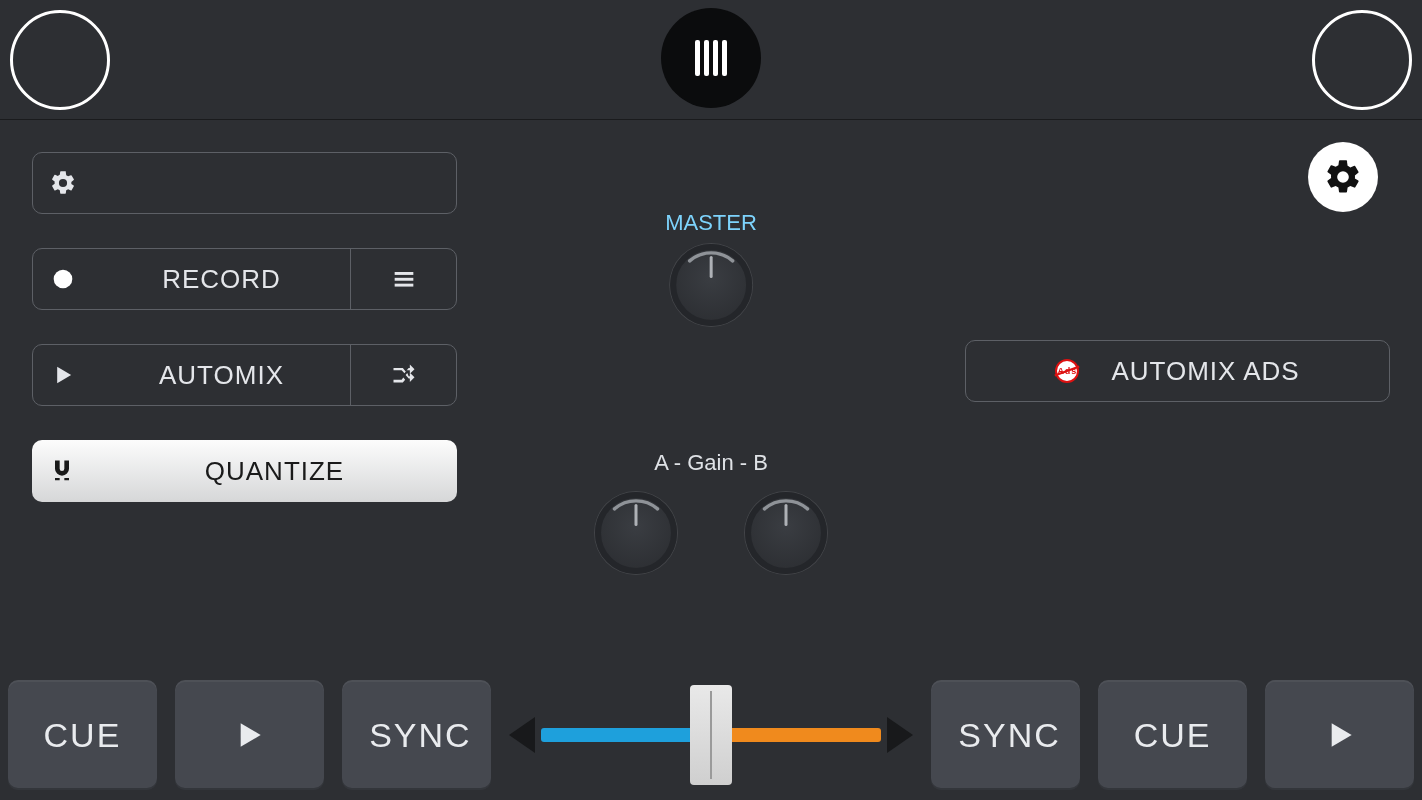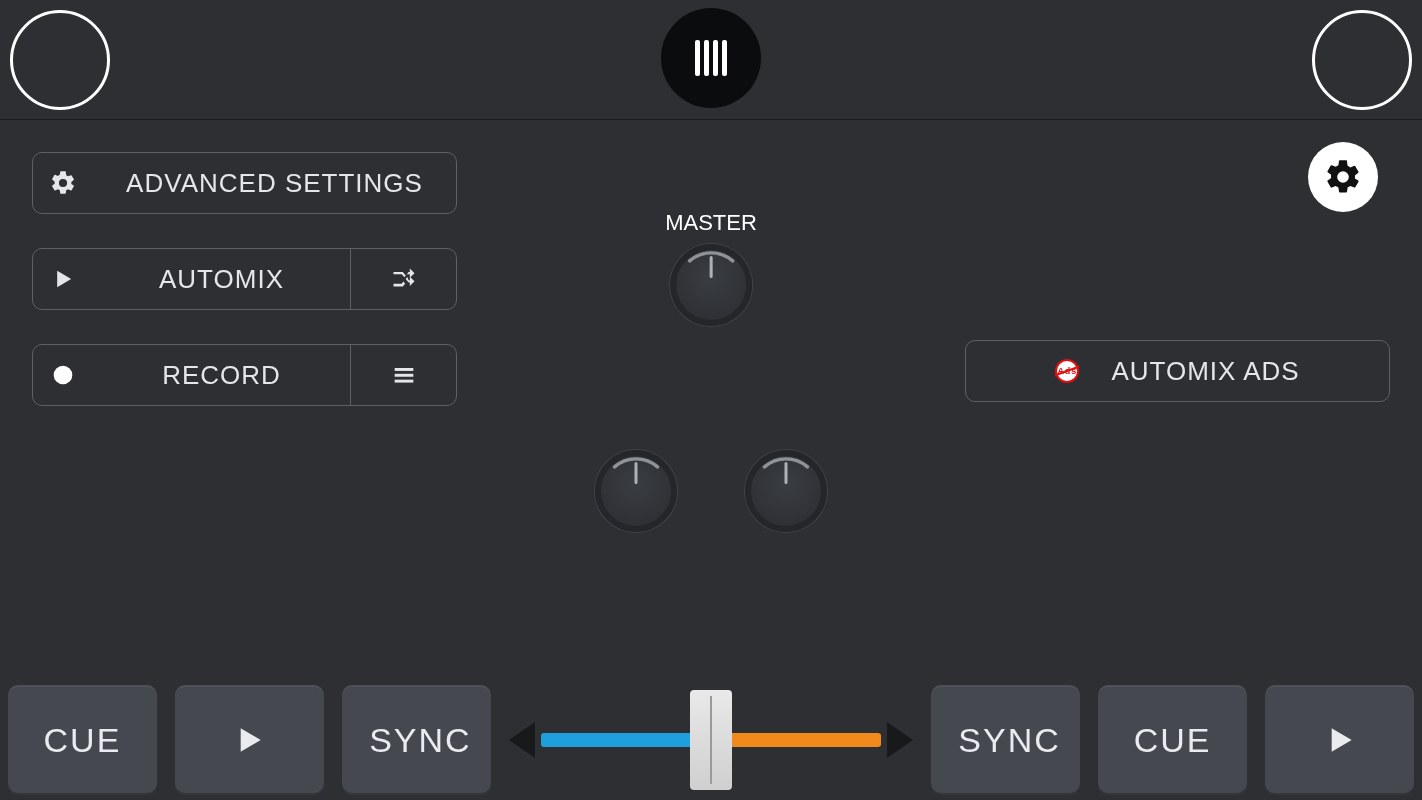--- a/index.html
+++ b/index.html
@@ -124,21 +124,21 @@
 
 .master-block {
   position: absolute;
   left: 50%;
   top: 90px;
   transform: translateX(-50%);
   text-align: center;
 }
 .master-label {
   font-size: 22px;
-  color: #ffffff;
+  color: #7dd3fc;
   margin-bottom: 8px;
 }
 .knob {
   width: 82px;
   height: 82px;
   border-radius: 50%;
   background: radial-gradient(circle at 50% 40%, #3a3d42, #2a2c30);
   border: 6px solid #24262a;
   position: relative;
   box-shadow: 0 0 0 1px #434549;
@@ -210,21 +210,20 @@
   content:"";
   position:absolute;
   width:26px;height:2px;background:#d11;
   transform: rotate(-20deg);
 }
 
 
 .transport {
   height: 120px;
   display: flex;
-  align-items: center;
   gap: 18px;
   padding: 0 8px;
 }
 .tbtn {
   height: 110px;
   border-radius: 10px;
   background: #45484f;
   display: flex;
   align-items: center;
   justify-content: center;
@@ -320,72 +319,80 @@
   </div>
 
   <div class="left-col">
 
     <div class="pill">
       <div class="icon-slot">
         <svg class="svg-icon" viewBox="0 0 24 24">
           <path d="M19.14,12.94a7,7,0,0,0,.05-.94,7,7,0,0,0-.05-.94l2.03-1.58a.5.5,0,0,0,.12-.64l-1.92-3.32a.5.5,0,0,0-.6-.22l-2.39.96a7,7,0,0,0-1.62-.94l-.36-2.54A.5.5,0,0,0,13.9,2h-3.8a.5.5,0,0,0-.5.42L9.24,4.96a7,7,0,0,0-1.62.94l-2.39-.96a.5.5,0,0,0-.6.22L2.71,8.48a.5.5,0,0,0,.12.64l2.03,1.58a7,7,0,0,0,0,1.88L2.83,14.16a.5.5,0,0,0-.12.64l1.92,3.32a.5.5,0,0,0,.6.22l2.39-.96a7,7,0,0,0,1.62.94l.36,2.54a.5.5,0,0,0,.5.42h3.8a.5.5,0,0,0,.5-.42l.36-2.54a7,7,0,0,0,1.62-.94l2.39.96a.5.5,0,0,0,.6-.22l1.92-3.32a.5.5,0,0,0-.12-.64ZM12,15.5A3.5,3.5,0,1,1,15.5,12,3.5,3.5,0,0,1,12,15.5Z"></path>
         </svg>
       </div>
-      <div class="label-slot">ADVANCED SETTINGS</div>
+    </div>
+
+    <div class="pill split-pill">
+      <div class="main-part">
+        <div class="icon-slot">
+          <svg class="svg-icon" viewBox="0 0 24 24">
+              <circle cx="12" cy="12" r="8" fill="#fff"></circle>
+            </svg>
+        </div>
+        <div class="label-slot">RECORD</div>
+      </div>
+      <div class="side-part">
+        <svg class="svg-icon" viewBox="0 0 24 24">
+          <rect x="4" y="6" width="16" height="2.5"></rect>
+            <rect x="4" y="11" width="16" height="2.5"></rect>
+            <rect x="4" y="16" width="16" height="2.5"></rect>
+        </svg>
+      </div>
     </div>
 
     <div class="pill split-pill">
       <div class="main-part">
         <div class="icon-slot">
           <svg class="svg-icon" viewBox="0 0 24 24">
               <path d="M7 5v14l12-7z"></path>
             </svg>
         </div>
         <div class="label-slot">AUTOMIX</div>
       </div>
       <div class="side-part">
         <svg class="svg-icon" viewBox="0 0 24 24">
           <path d="M17 3l4 4-4 4V8h-2.6l-2 2.5L10 8H3V6h8l2.4 3L16 6H17V3zM17 13v-3l4 4-4 4v-3h-1l-2.6-3 1.4-1.8L16 13h1zM3 16h7l1.4-1.8L13 16l-2 2.5H3v-2.5z"></path>
         </svg>
       </div>
     </div>
 
-    <div class="pill split-pill">
-      <div class="main-part">
-        <div class="icon-slot">
-          <svg class="svg-icon" viewBox="0 0 24 24">
-              <circle cx="12" cy="12" r="8" fill="#fff"></circle>
-            </svg>
-        </div>
-        <div class="label-slot">RECORD</div>
-      </div>
-      <div class="side-part">
-        <svg class="svg-icon" viewBox="0 0 24 24">
-          <rect x="4" y="6" width="16" height="2.5"></rect>
-            <rect x="4" y="11" width="16" height="2.5"></rect>
-            <rect x="4" y="16" width="16" height="2.5"></rect>
-        </svg>
-      </div>
-    </div>
-
+    <div class="pill active">
+      <div class="icon-slot">
+        <svg class="svg-icon dark" viewBox="0 0 24 24">
+          <path d="M6 3h4v7a2 2 0 0 0 4 0V3h4v7a6 6 0 0 1-12 0V3zM6 18h4v2H6zM14 18h4v2h-4z"></path>
+        </svg>
+      </div>
+      <div class="label-slot">QUANTIZE</div>
+    </div>
 
   </div>
 
   <div class="master-block">
     <div class="master-label">MASTER</div>
     <div style="display:flex;justify-content:center">
       <div class="knob">
         <svg class="knob-arc" viewBox="0 0 100 100">
           <path d="M25 22 A38 38 0 0 1 75 22" stroke="#8f9398" stroke-width="4" fill="none" stroke-linecap="round"></path>
         </svg>
       </div>
     </div>
   </div>
 
   <div class="gain-block">
+    <div class="gain-label">A -  Gain  - B</div>
     <div class="gain-knobs">
       <div class="knob">
         <svg class="knob-arc" viewBox="0 0 100 100">
           <path d="M25 22 A38 38 0 0 1 75 22" stroke="#8f9398" stroke-width="4" fill="none" stroke-linecap="round"></path>
         </svg>
       </div>
       <div class="knob">
         <svg class="knob-arc" viewBox="0 0 100 100">
           <path d="M25 22 A38 38 0 0 1 75 22" stroke="#8f9398" stroke-width="4" fill="none" stroke-linecap="round"></path>
         </svg>

